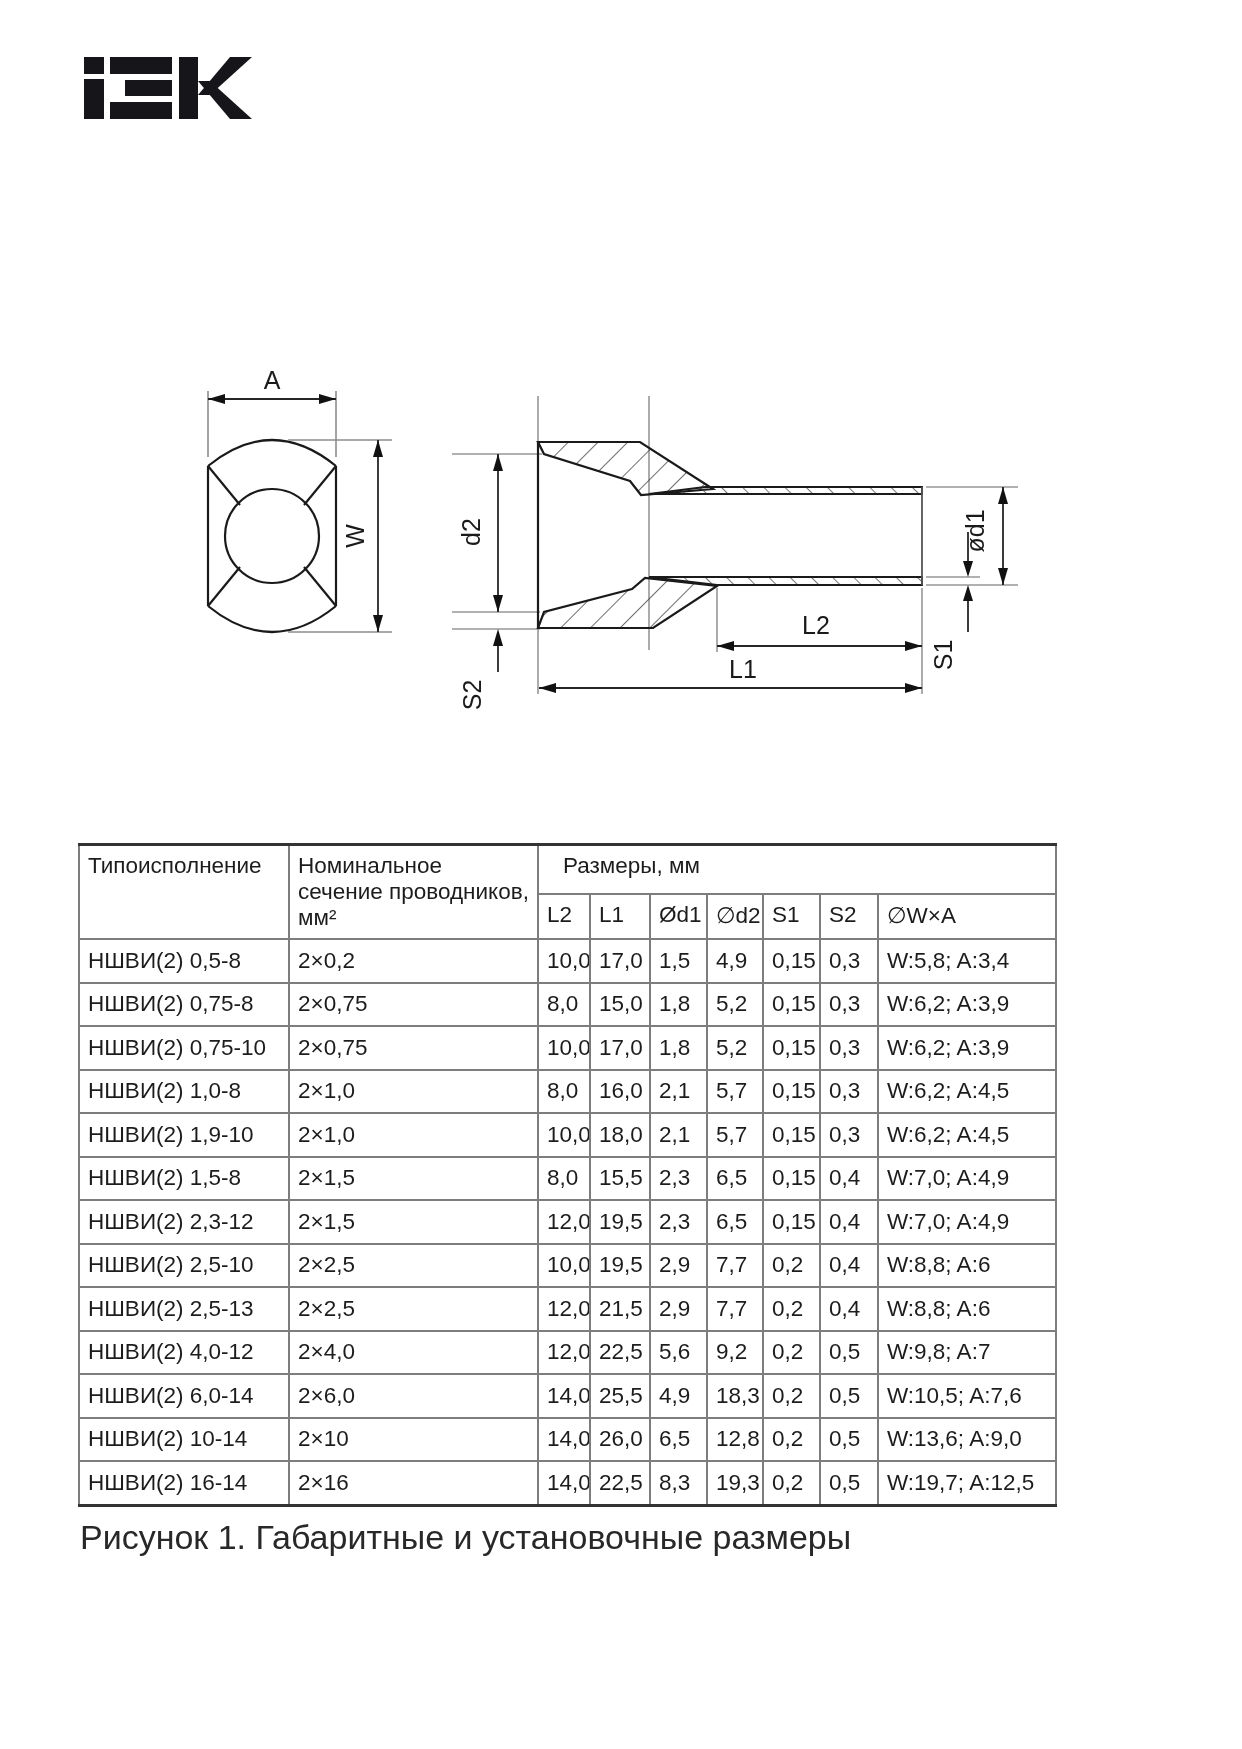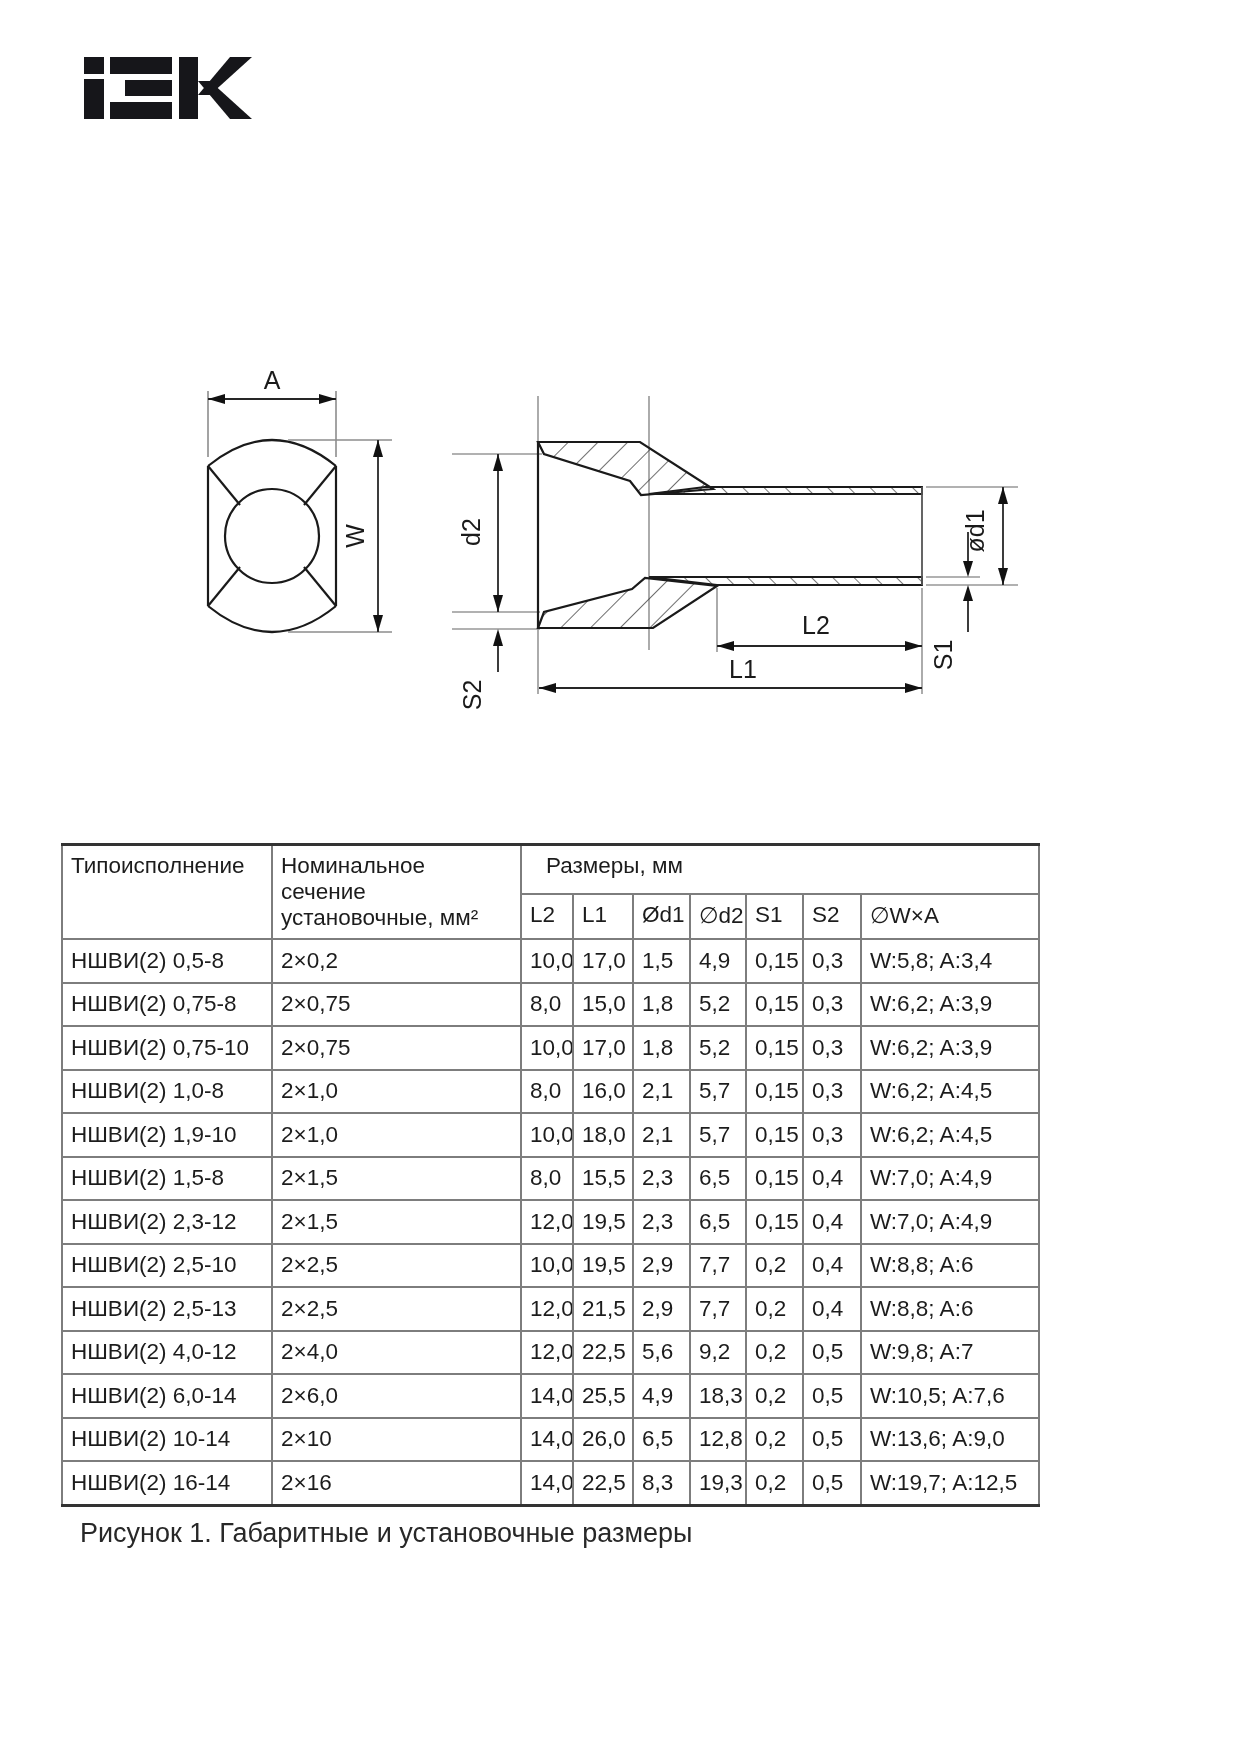--- a/index.html
+++ b/index.html
@@ -3,35 +3,35 @@
 <meta charset="utf-8">
 <style>
   html,body{margin:0;padding:0;background:#fff;}
   #page{
     position:relative;width:1242px;height:1749px;background:#ffffff;
     font-family:"Liberation Sans", sans-serif;color:#1b1b1b;overflow:hidden;
   }
   #logo{position:absolute;left:84px;top:57px;width:178px;height:62px;}
   #drawing{position:absolute;left:0;top:0;width:1242px;height:760px;}
   .dim-text{font-family:"Liberation Sans", sans-serif;font-size:25px;fill:#1a1a1a;}
-  #spec-table-wrap{position:absolute;left:61px;top:843px;width:783px;}
+  #spec-table-wrap{position:absolute;left:78px;top:843px;width:783px;}
   table.spec{border-collapse:collapse;table-layout:fixed;width:977px;
     font-size:22.5px;color:#1c1c1c;}
   table.spec td, table.spec th{
     border:2px solid #7d7d7d;font-weight:normal;text-align:left;
     padding:2px 6px 2px 8px;vertical-align:middle;overflow:hidden;white-space:nowrap;
   }
   table.spec{border-top:3px solid #333;border-bottom:3px solid #333;
              border-left:2px solid #7d7d7d;border-right:2px solid #7d7d7d;}
   table.spec thead th{vertical-align:top;padding-top:7px;white-space:normal;}
   table.spec thead tr.subhead th{height:34px;}
   table.spec tbody td{height:37.5px;}
   #figure-caption{
     position:absolute;left:80px;top:1518px;width:900px;
-    font-size:27px;color:#282828;
+    font-size:34px;color:#282828;
   }
 </style>
 </head>
 <body>
 
 <div id="page">
 
   <svg id="logo" viewBox="0 0 178 62" aria-hidden="true">
     <g fill="#16161a">
       <rect x="0" y="0" width="20" height="17"></rect>
@@ -153,21 +153,21 @@
           <col style="width:60px">
           <col style="width:57px">
         <col style="width:56px">
           <col style="width:57px">
           <col style="width:58px">
         <col style="width:178px">
       </colgroup>
       <thead>
         <tr>
           <th rowspan="2">Типоисполнение</th>
-          <th rowspan="2">Номинальное сечение установочные, мм²</th>
+          <th rowspan="2">Номинальное сечение проводников, мм²</th>
           <th colspan="7" style="height:38px;padding-left:24px;">Размеры, мм</th>
         </tr>
         <tr class="subhead">
           <th>L2</th>
           <th>L1</th>
           <th>Ød1</th>
           <th>∅d2</th>
           <th>S1</th>
           <th>S2</th>
           <th>∅W×A</th>

